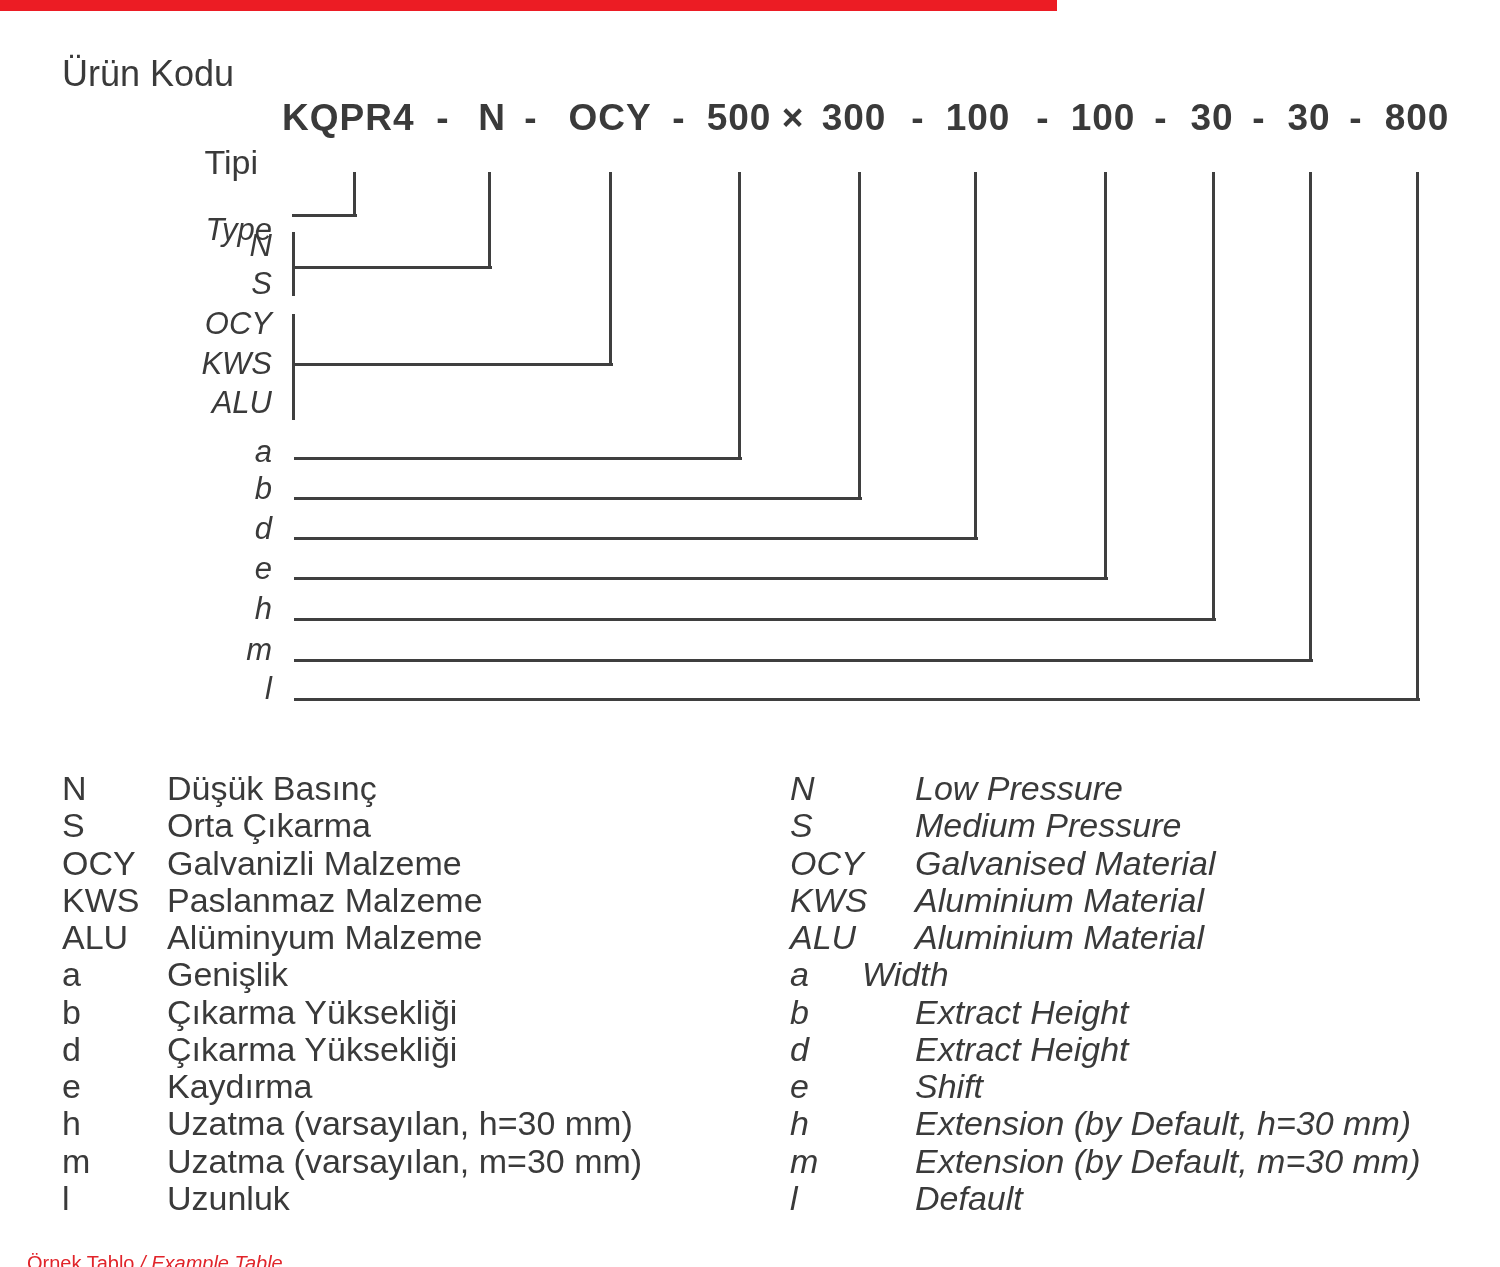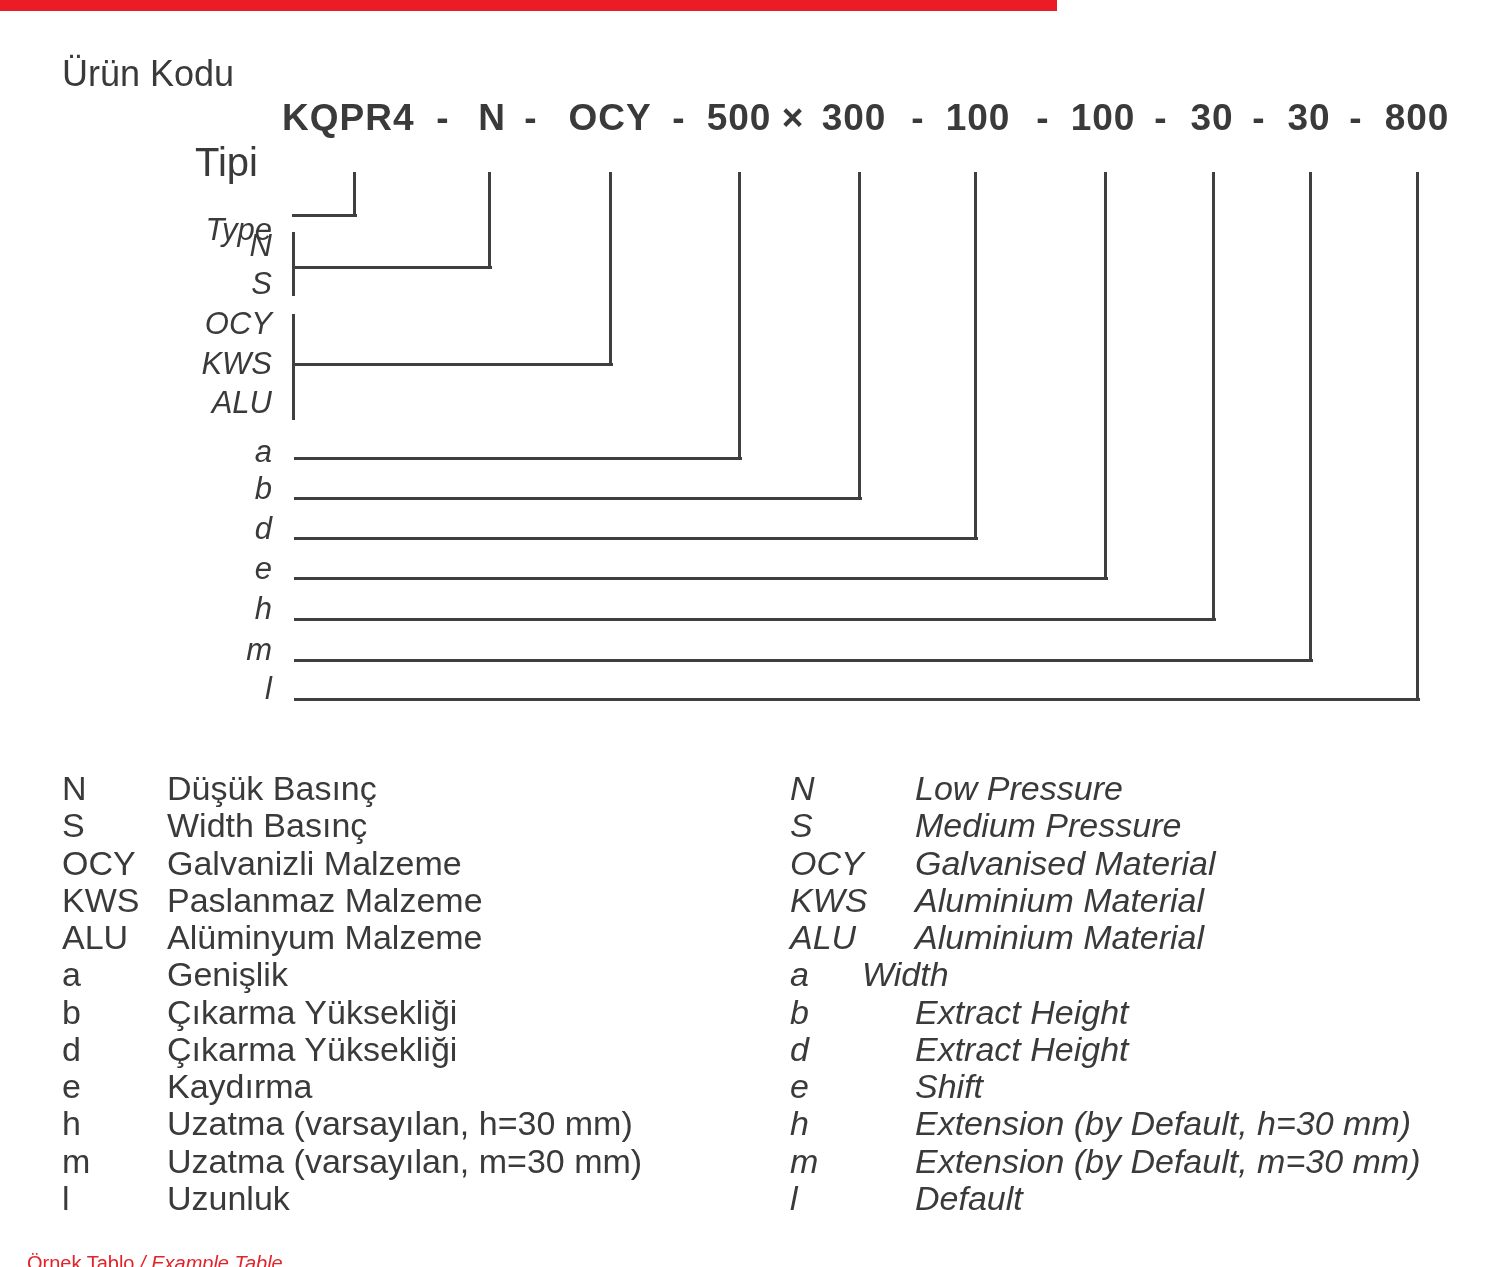--- a/index.html
+++ b/index.html
@@ -8,21 +8,21 @@
   .topbar{position:absolute;left:0;top:0;width:1057px;height:11px;}
   .title-tr{position:absolute;left:62px;top:54px;font-size:36px;line-height:40px;white-space:nowrap;}
   .title-en{position:absolute;left:56px;top:99px;font-size:35px;line-height:40px;font-style:italic;white-space:nowrap;}
   .code-seg{position:absolute;top:98px;font-size:37px;line-height:40px;font-weight:bold;white-space:nowrap;letter-spacing:1px;}
   .code-seg.centered{transform:translateX(-50%);}
   .vline,.hline{position:absolute;background:#3f3f3f;}
   .vline{width:3px;}
   .hline{height:3px;}
   .diag-label{position:absolute;width:200px;text-align:right;font-size:31px;line-height:34px;
               font-style:italic;white-space:nowrap;}
-  .diag-label.upright{font-style:normal;font-size:40px;}
+  .diag-label.upright{font-style:normal;font-size:34px;}
   .legend-key,.legend-desc{position:absolute;font-size:34px;line-height:37px;white-space:nowrap;}
   .legend-en .legend-key,.legend-en .legend-desc{font-style:italic;}
   .footer{position:absolute;left:27px;top:1218px;font-size:20px;line-height:34px;white-space:nowrap;margin-top:28px;}
   .footer .sep,.footer .en{font-style:italic;}
   [data-interactable]{cursor:default;}
 </style>
 </head>
 <body>
 
 <div class="page" data-interactable="false" style="color: rgb(58, 58, 58);">
@@ -90,21 +90,21 @@
       <div class="diag-label" data-interactable="false" style="top: 552px; left: 72px;">e</div>
       <div class="diag-label" data-interactable="false" style="top: 592px; left: 72px;">h</div>
       <div class="diag-label" data-interactable="false" style="top: 633px; left: 72px;">m</div>
       <div class="diag-label" data-interactable="false" style="top: 672px; left: 72px;">l</div>
     </div>
 
   <div id="legend-tr" class="legend-tr" data-interactable="false">
       <span class="legend-key" data-interactable="false" style="left: 62px; top: 770px;">N</span>
       <span class="legend-desc" data-interactable="false" style="left: 167px; top: 770px;">Düşük Basınç</span>
       <span class="legend-key" data-interactable="false" style="left: 62px; top: 807px;">S</span>
-      <span class="legend-desc" data-interactable="false" style="left: 167px; top: 807px;">Width Basınç</span>
+      <span class="legend-desc" data-interactable="false" style="left: 167px; top: 807px;">Orta Çıkarma</span>
       <span class="legend-key" data-interactable="false" style="left: 62px; top: 845px;">OCY</span>
       <span class="legend-desc" data-interactable="false" style="left: 167px; top: 845px;">Galvanizli Malzeme</span>
       <span class="legend-key" data-interactable="false" style="left: 62px; top: 882px;">KWS</span>
       <span class="legend-desc" data-interactable="false" style="left: 167px; top: 882px;">Paslanmaz Malzeme</span>
       <span class="legend-key" data-interactable="false" style="left: 62px; top: 919px;">ALU</span>
       <span class="legend-desc" data-interactable="false" style="left: 167px; top: 919px;">Alüminyum Malzeme</span>
       <span class="legend-key" data-interactable="false" style="left: 62px; top: 956px;">a</span>
       <span class="legend-desc" data-interactable="false" style="left: 167px; top: 956px;">Genişlik</span>
       <span class="legend-key" data-interactable="false" style="left: 62px; top: 994px;">b</span>
       <span class="legend-desc" data-interactable="false" style="left: 167px; top: 994px;">Çıkarma Yüksekliği</span>

